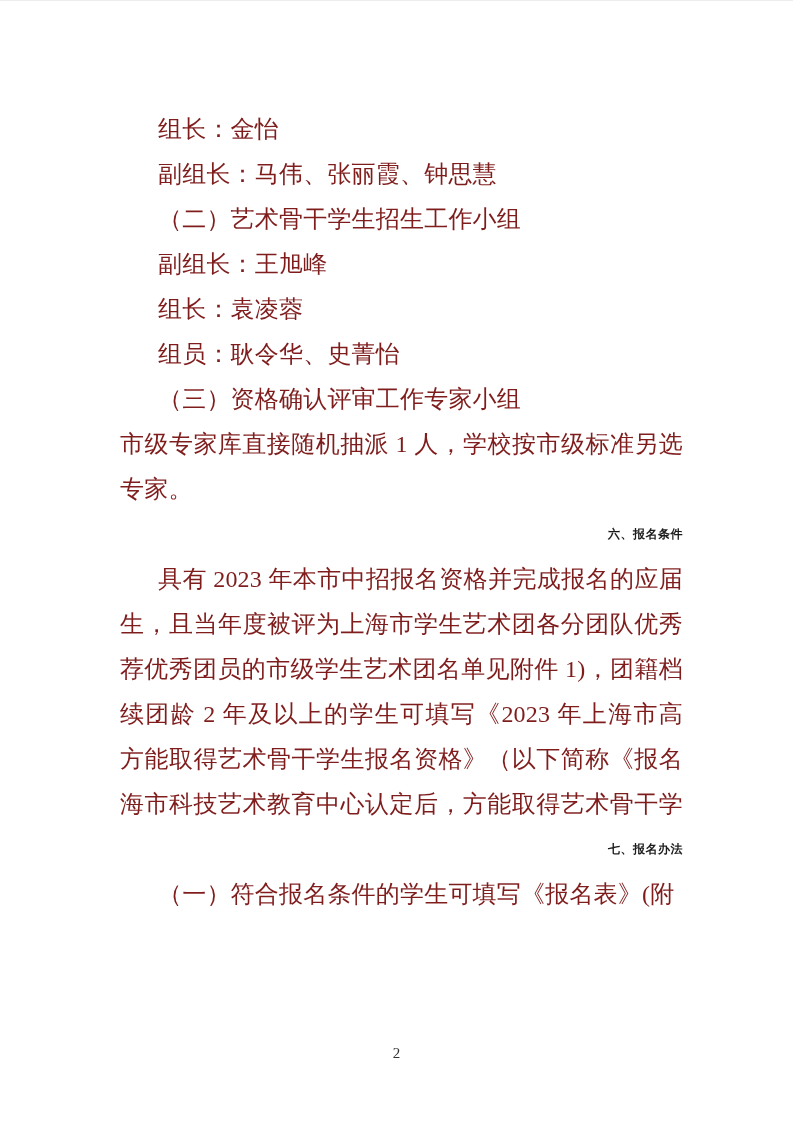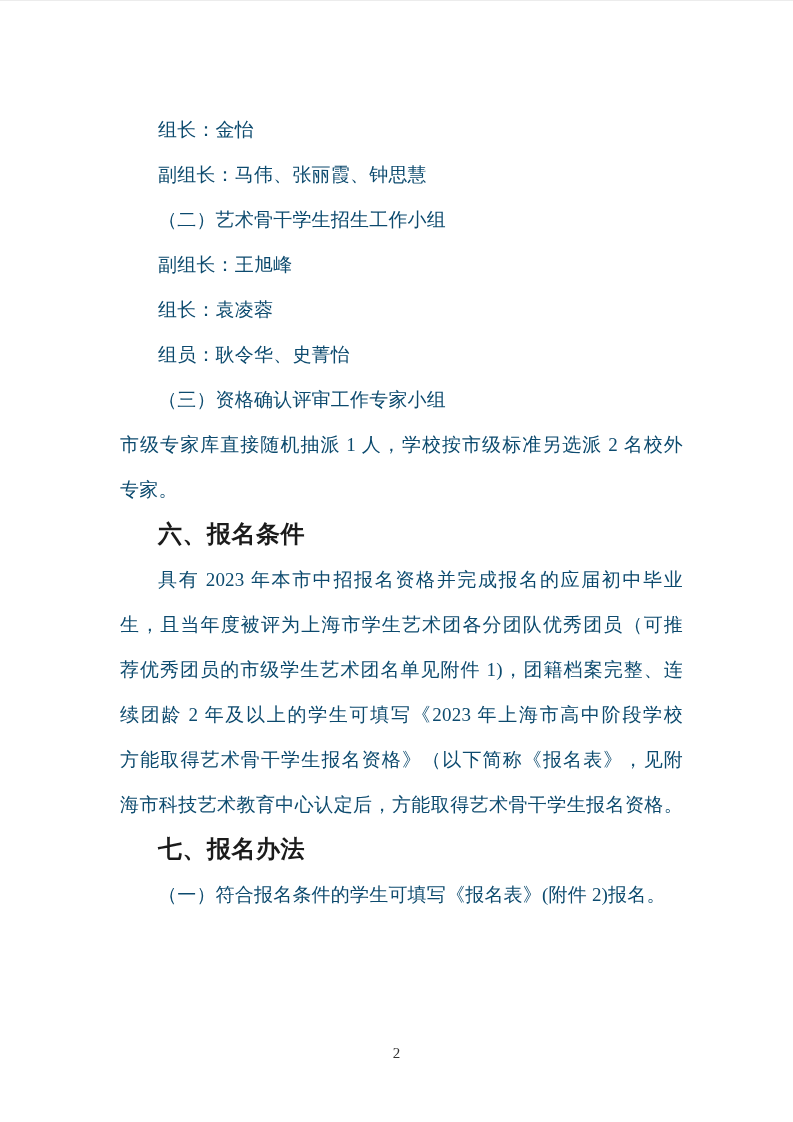--- a/index.html
+++ b/index.html
@@ -19,37 +19,38 @@
   }
   .page-body {
     position: absolute;
     left: 120px;
     top: 106px;
     width: 563px;
   }
   .line {
     height: 45px;
     line-height: 45px;
-    font-size: 19px;
-    color: #0c4a6e;
+    font-size: 24px;
+    color: #7f1d1d;
     letter-spacing: 0.2px;
     overflow: hidden;
   }
   .line.indent { text-indent: 38px; }
   .line.full {
     text-align: justify;
     text-align-last: justify;
     text-justify: inter-character;
   }
   .line.heading {
     font-weight: 700;
-    font-size: 24px;
+    font-size: 12px;
     color: #1b1b1b;
     font-family: "DejaVu Sans", "Liberation Sans", sans-serif;
     letter-spacing: 0.5px;
+    text-align: right;
   }
   .page-number {
     position: absolute;
     top: 1040px;
     left: 0;
     width: 100%;
     height: 24px;
     line-height: 24px;
     text-align: center;
     font-size: 15px;

